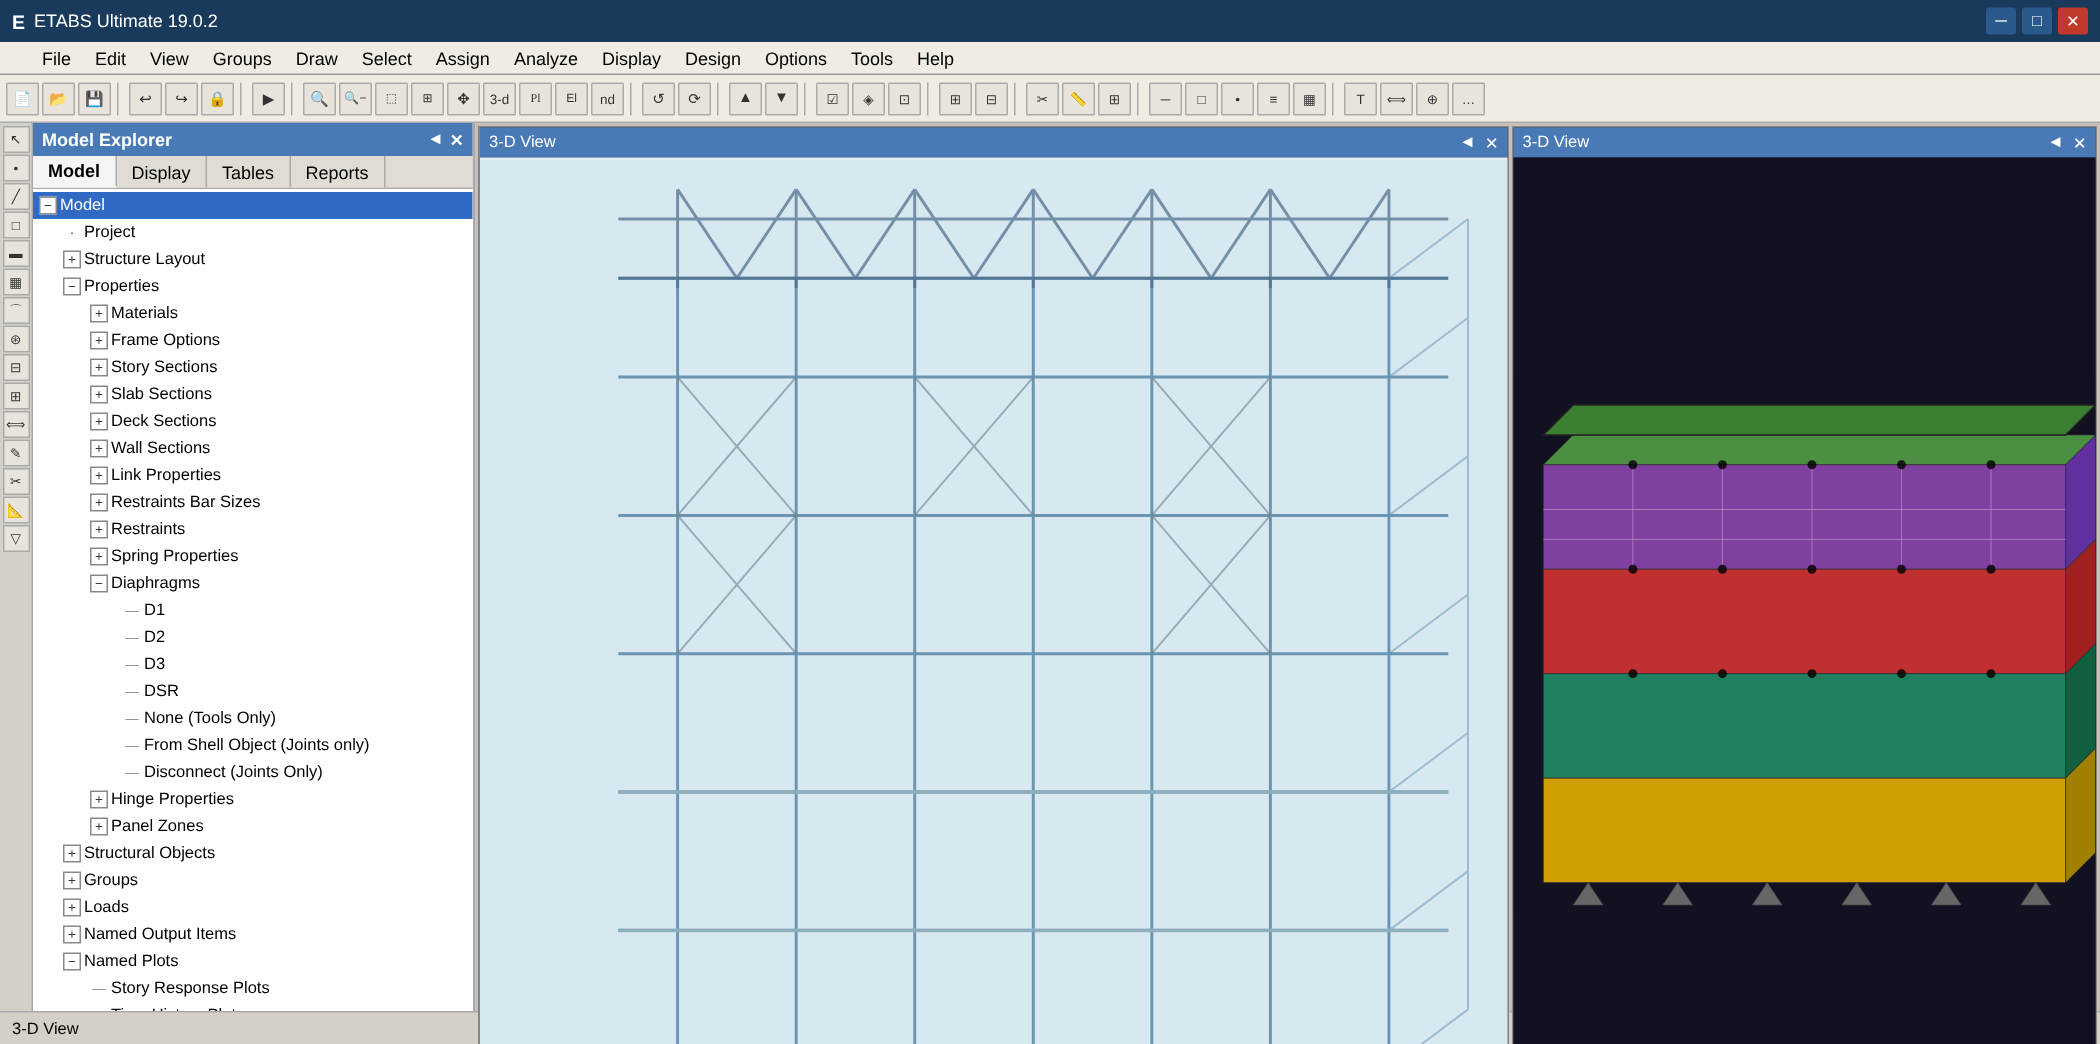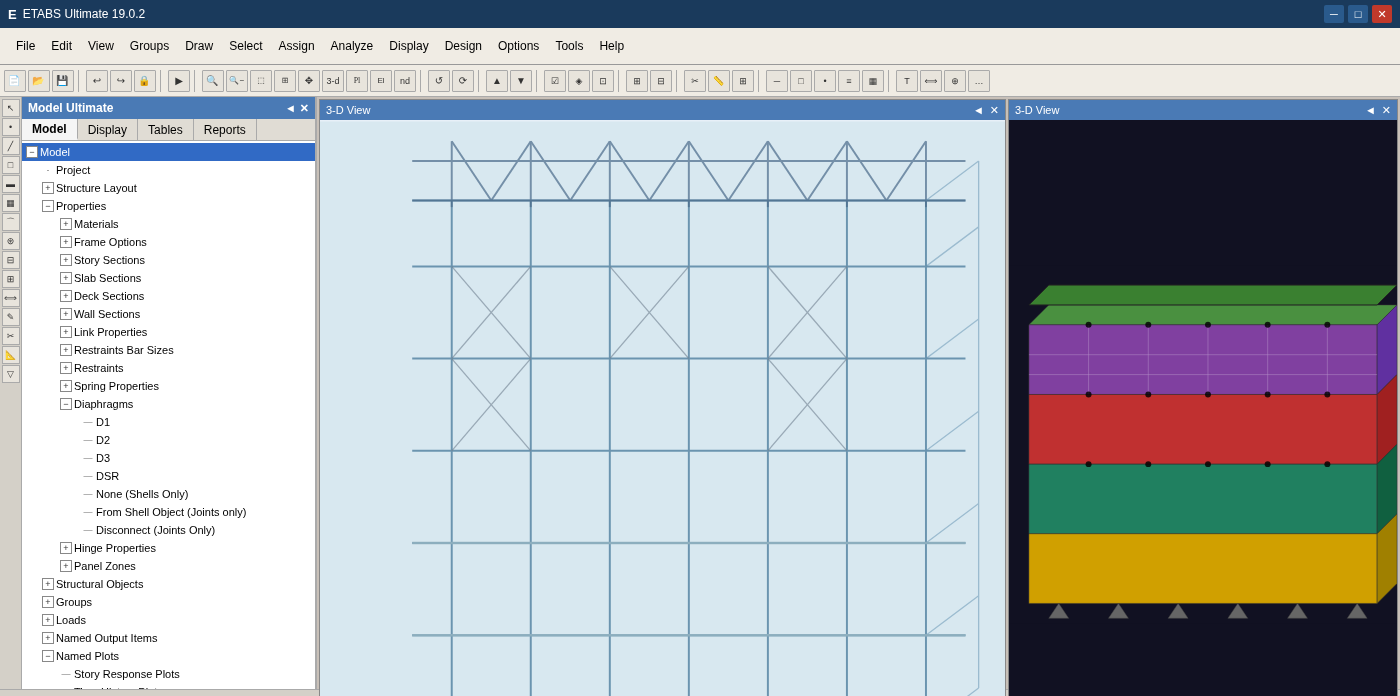--- a/index.html
+++ b/index.html
@@ -18,24 +18,24 @@
     #title-bar .title-left { display: flex; align-items: center; gap: 6px; font-size: 12px; }
     #title-bar .title-right { display: flex; gap: 4px; }
     #title-bar .title-right span {
       width: 20px; height: 18px; display: flex; align-items: center; justify-content: center;
       font-size: 11px; cursor: pointer; background: #2a5a8c; border-radius: 2px;
     }
 
     
     #menu-bar {
       background: #f0ece4;
-      height: 37px;
-      display: flex;
-      align-items: center;
-      padding: 0 8px;
+      height: 22px;
+      display: flex;
+      align-items: center;
+      padding: 0 20px;
       border-bottom: 1px solid #999;
     }
     #menu-bar span {
       padding: 2px 8px;
       cursor: pointer;
       font-size: 12px;
       color: #000;
     }
 
     
@@ -334,21 +334,21 @@
     <div class="lt-btn">⊞</div>
     <div class="lt-btn">⟺</div>
     <div class="lt-btn">✎</div>
     <div class="lt-btn">✂</div>
     <div class="lt-btn">📐</div>
     <div class="lt-btn">▽</div>
   </div>
 
   <div id="sidebar">
     <div id="sidebar-header">
-      <span>Model Ultimate</span>
+      <span>Model Explorer</span>
       <div class="header-controls">
         <span>◄</span>
         <span>✕</span>
       </div>
     </div>
     <div id="sidebar-tabs">
       <div class="sidebar-tab active">Model</div>
       <div class="sidebar-tab">Display</div>
       <div class="sidebar-tab">Tables</div>
       <div class="sidebar-tab">Reports</div>
@@ -445,21 +445,21 @@
         <span>D3</span>
       </div>
 
       <div class="tree-item" style="padding-left:60px;">
         <span class="expander leaf" style="color:#888;">—</span>
         <span>DSR</span>
       </div>
 
       <div class="tree-item" style="padding-left:60px;">
         <span class="expander leaf" style="color:#888;">—</span>
-        <span>None (Shells Only)</span>
+        <span>None (Tools Only)</span>
       </div>
 
       <div class="tree-item" style="padding-left:60px;">
         <span class="expander leaf" style="color:#888;">—</span>
         <span>From Shell Object (Joints only)</span>
       </div>
 
       <div class="tree-item" style="padding-left:60px;">
         <span class="expander leaf" style="color:#888;">—</span>
         <span>Disconnect (Joints Only)</span>

